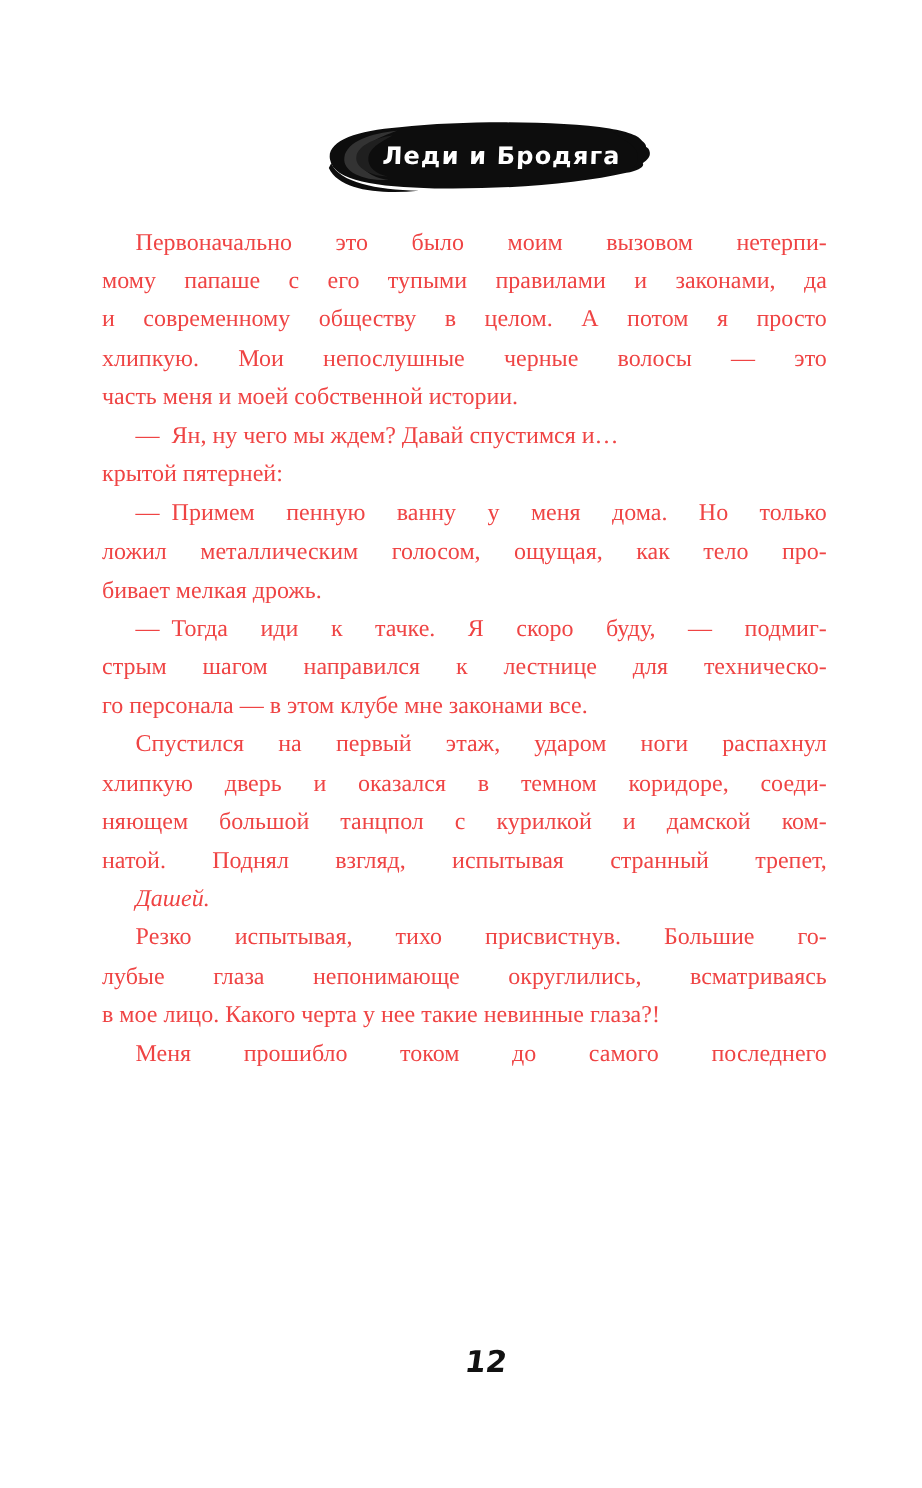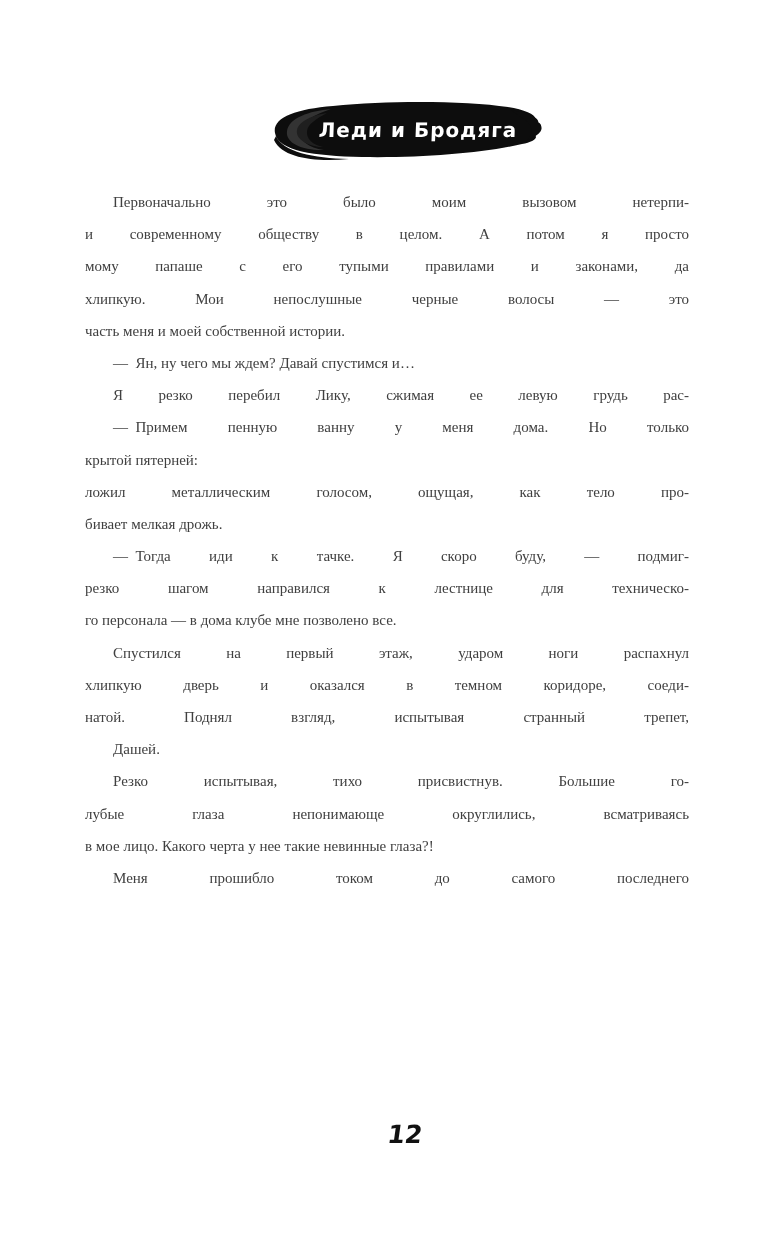--- a/index.html
+++ b/index.html
@@ -52,37 +52,38 @@
     letter-spacing: 1px;
     transform: skewX(-2deg);
     white-space: nowrap;
   }
   
   .text-block {
     position: absolute;
     left: 85px;
     top: 186px;
     width: 604px;
-    font-size: 15px;
-    color: #404040;
+    font-size: 20px;
+    color: #ef4444;
   }
   .line {
     line-height: 32.2px;
     height: 32.2px;
     white-space: nowrap;
   }
   .line.j {
     white-space: normal;
     text-align: justify;
     text-align-last: justify;
   }
   .line.ind {
     text-indent: 28px;
   }
   .line.it {
+    font-style: italic;
   }
   
   .page-number {
     position: absolute;
     left: 85px;
     top: 1120px;
     width: 640px;
     text-align: center;
     font-family: "DejaVu Sans", sans-serif;
     font-weight: 700;
@@ -126,35 +127,35 @@
         C38,25 52,19 66,17
         C55,23 47,28 46,35
         C45,43 52,49 62,51
         C49,51 34,44 36,34 Z"></path>
     </svg>
     <div class="banner-title">Леди и Бродяга</div>
   </div>
 
   <div class="text-block" id="text-block">
       <div class="line j ind">Первоначально это было моим вызовом нетерпи-</div>
+      <div class="line j">мому папаше с его тупыми правилами и законами, да</div>
       <div class="line j">и современному обществу в целом. А потом я просто</div>
-      <div class="line j">мому папаше с его тупыми правилами и законами, да</div>
       <div class="line j">хлипкую. Мои непослушные черные волосы — это</div>
       <div class="line">часть меня и моей собственной истории.</div>
       <div class="line ind">— Ян, ну чего мы ждем? Давай спустимся и…</div>
-      <div class="line j ind">Я резко перебил Лику, сжимая ее левую грудь рас-</div>
+      <div class="line">крытой пятерней:</div>
       <div class="line j ind">— Примем пенную ванну у меня дома. Но только</div>
-      <div class="line">крытой пятерней:</div>
       <div class="line j">ложил металлическим голосом, ощущая, как тело про-</div>
       <div class="line">бивает мелкая дрожь.</div>
       <div class="line j ind">— Тогда иди к тачке. Я скоро буду, — подмиг-</div>
-      <div class="line j">резко шагом направился к лестнице для техническо-</div>
-      <div class="line">го персонала — в дома клубе мне позволено все.</div>
+      <div class="line j">стрым шагом направился к лестнице для техническо-</div>
+      <div class="line">го персонала — в этом клубе мне законами все.</div>
       <div class="line j ind">Спустился на первый этаж, ударом ноги распахнул</div>
       <div class="line j">хлипкую дверь и оказался в темном коридоре, соеди-</div>
+      <div class="line j">няющем большой танцпол с курилкой и дамской ком-</div>
       <div class="line j">натой. Поднял взгляд, испытывая странный трепет,</div>
       <div class="line ind it">Дашей.</div>
       <div class="line j ind">Резко испытывая, тихо присвистнув. Большие го-</div>
       <div class="line j">лубые глаза непонимающе округлились, всматриваясь</div>
       <div class="line">в мое лицо. Какого черта у нее такие невинные глаза?!</div>
       <div class="line j ind">Меня прошибло током до самого последнего</div>
     </div>
 
   <div class="page-number">12</div>
 

